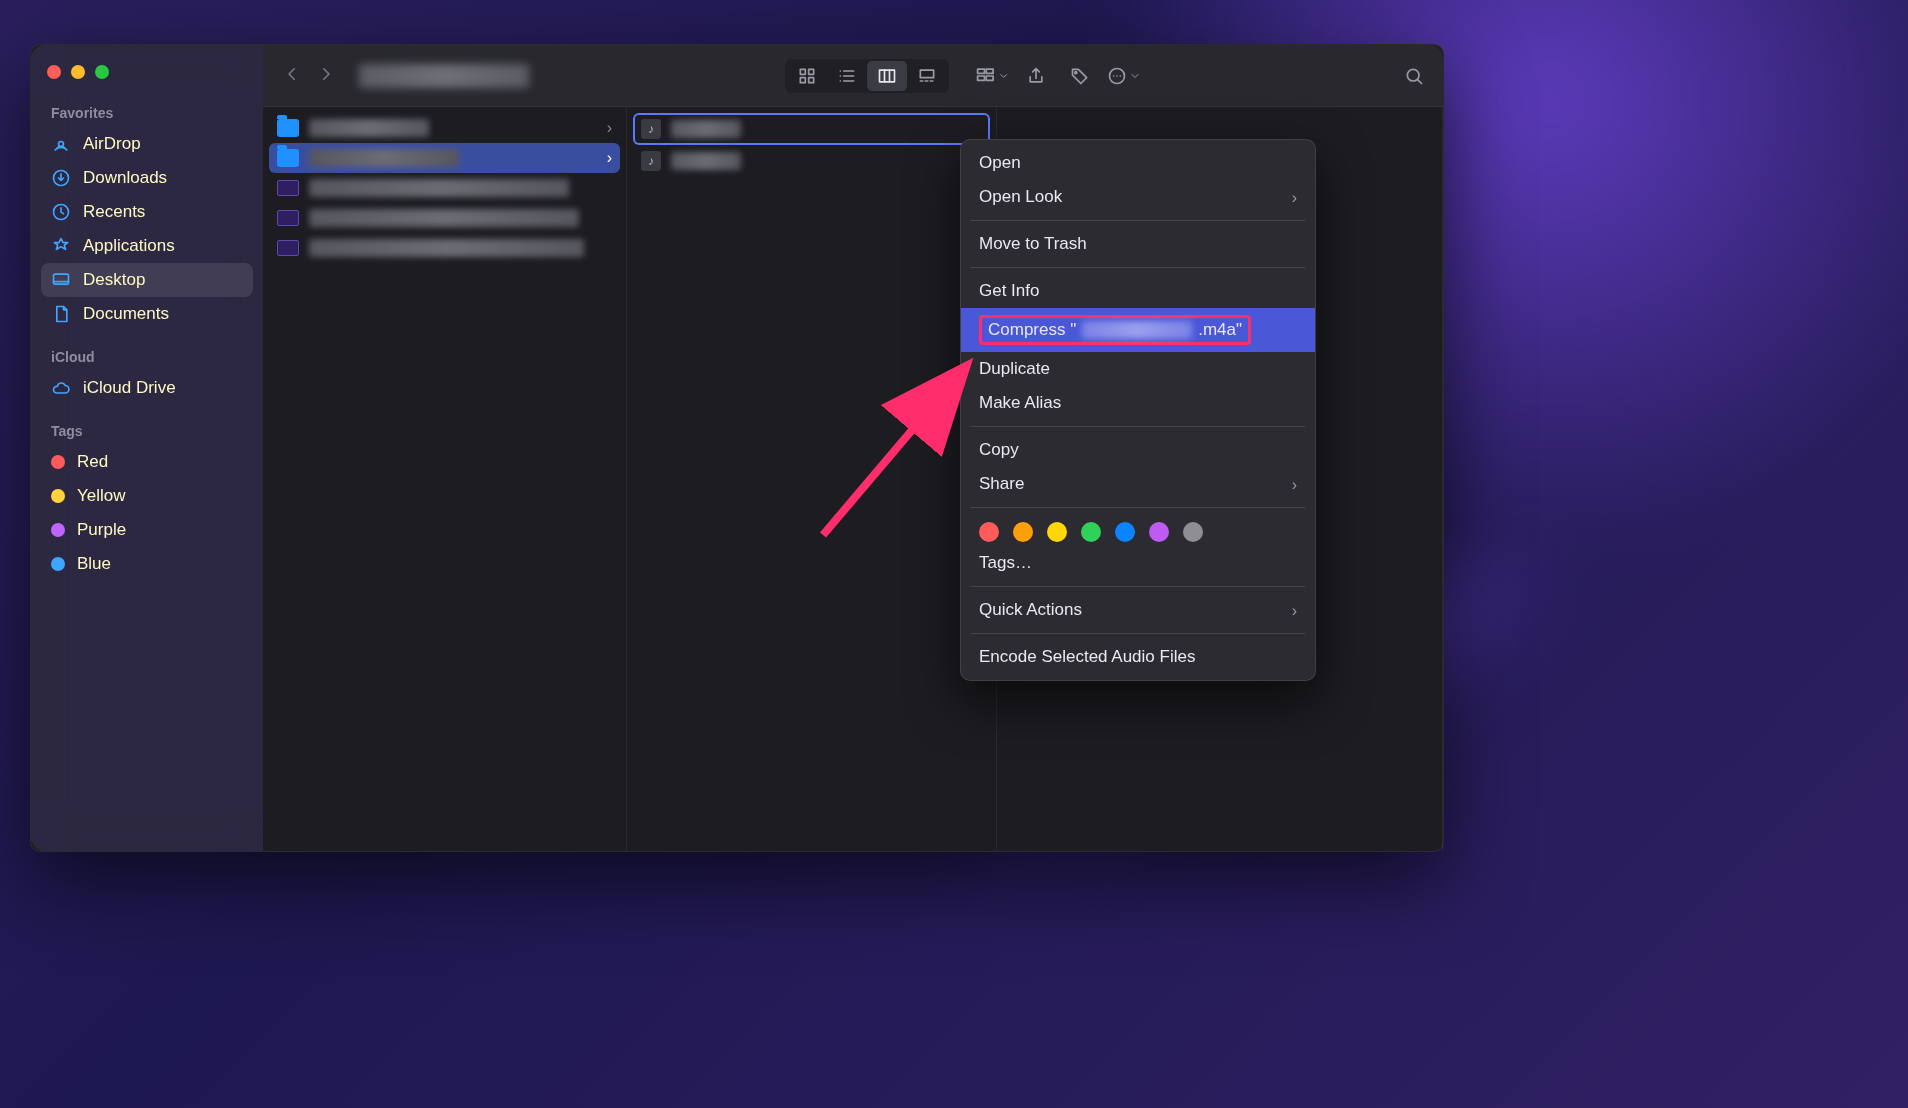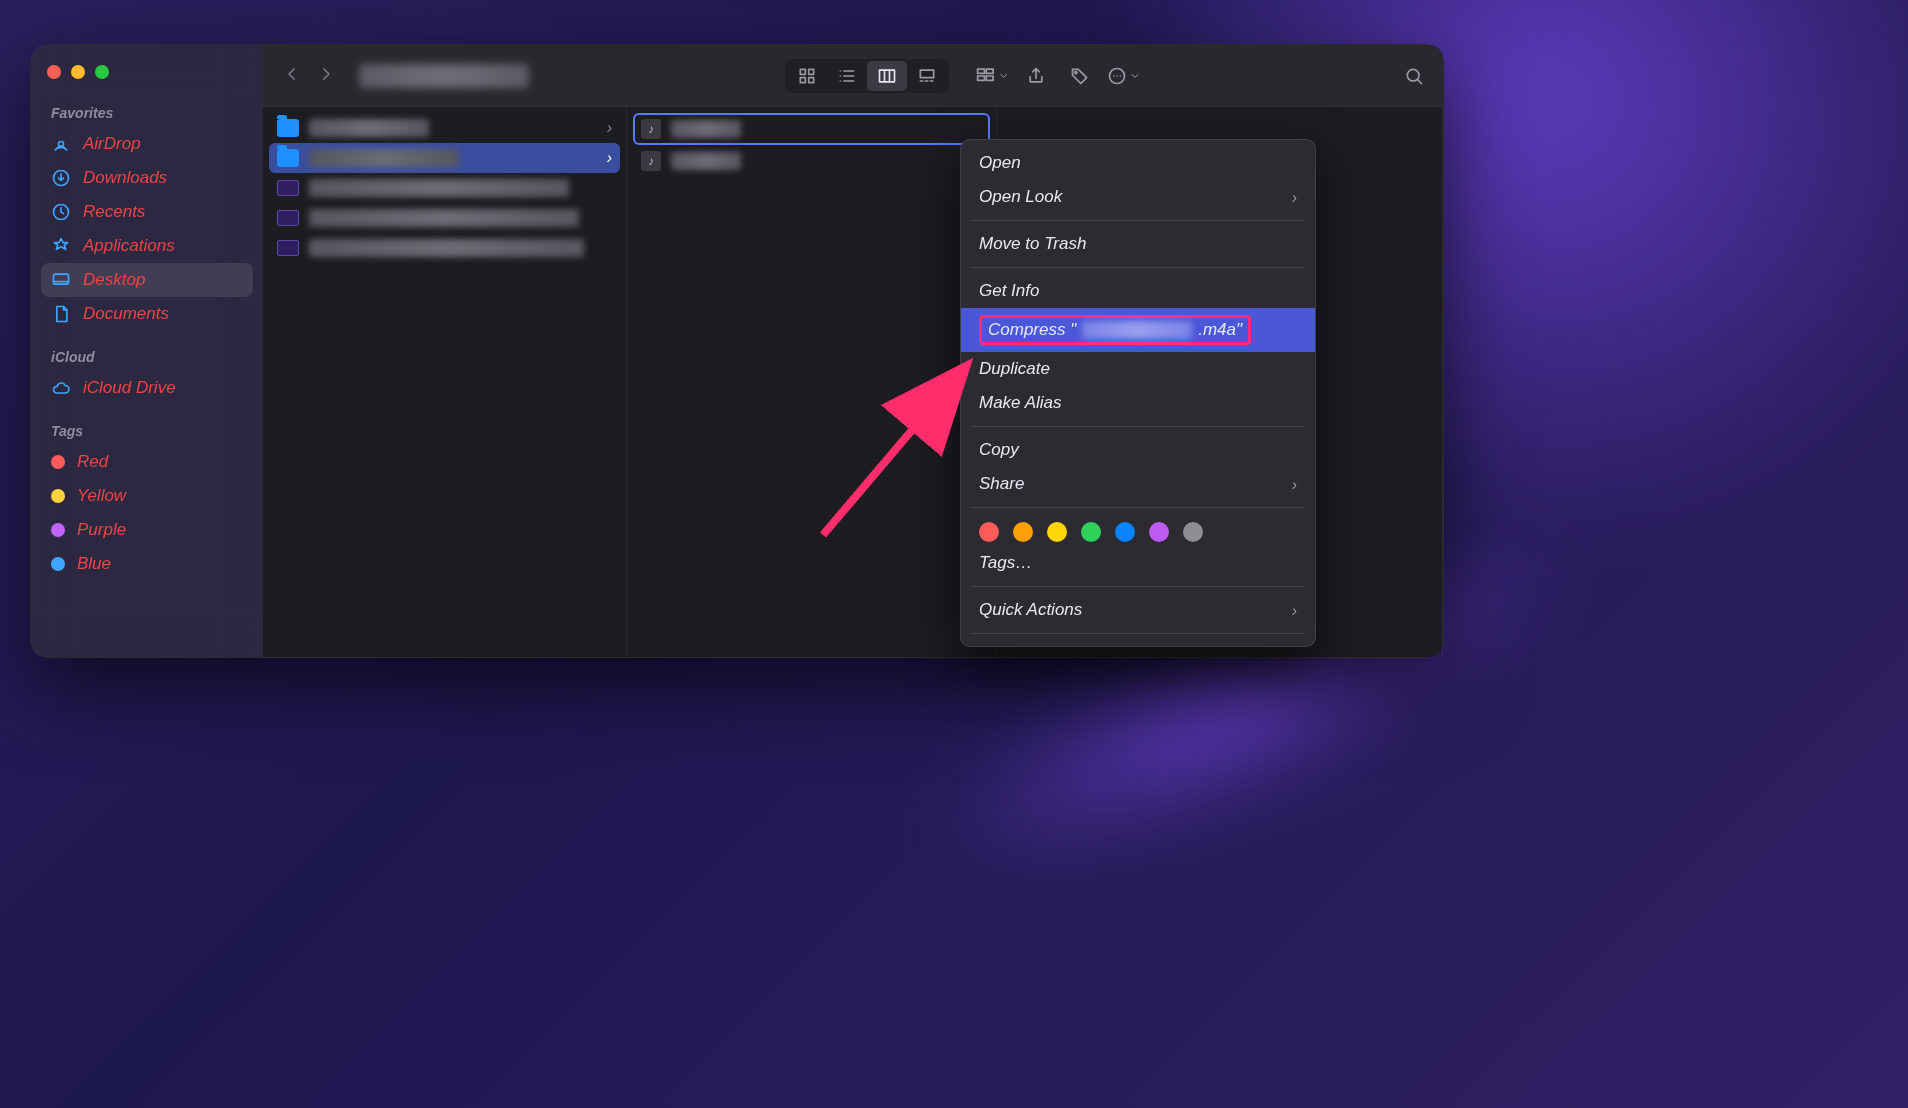--- a/index.html
+++ b/index.html
@@ -12,42 +12,41 @@
 
 .bg-streak {
   position: absolute; border-radius: 50%;
   background: radial-gradient(closest-side, rgba(130,80,255,.6), rgba(60,30,140,0));
   filter: blur(30px);
 }
 .bg-streak.s1 { width: 900px; height: 900px; left: 1100px; top: -350px; transform: rotate(15deg); }
 .bg-streak.s2 { width: 700px; height: 200px; left: 900px; top: 600px; transform: rotate(-25deg); }
 
 .window {
-  position: absolute; left: 30px; top: 44px; width: 1414px; height: 614px;
-  background: #1f1f24; border-radius: 20px; box-shadow: 0 30px 80px rgba(0,0,0,.6);
+  position: absolute; left: 30px; top: 44px; width: 1414px; height: 808px;
+  background: #1f1f24; border-radius: 10px; box-shadow: 0 30px 80px rgba(0,0,0,.6);
   display: flex; overflow: visible;
   border: 1px solid rgba(255,255,255,.06);
-  font-style: italic;
 }
 
 
 .sidebar {
   width: 232px; background: rgba(54,48,90,.55); backdrop-filter: blur(20px);
   border-top-left-radius: 14px; border-bottom-left-radius: 14px;
   padding: 18px 10px 10px 10px; color: #d9d9e2; font-size: 17px;
   display: flex; flex-direction: column;
 }
 .traffic { display: flex; gap: 10px; padding: 2px 6px 22px 6px; }
 .traffic span { width: 14px; height: 14px; border-radius: 50%; display: block; }
 .tl-red { background:#ff5f57; } .tl-yellow{background:#febc2e;} .tl-green{background:#28c840;}
 
 .sb-section-title { color:#8e8ea0; font-size:14px; font-weight:600; padding:4px 10px 6px; }
 .sb-item {
   display:flex; align-items:center; gap:12px; padding:7px 10px; border-radius:8px;
-  color:#ef4444; cursor:default;
+  color:#fef9c3; cursor:default;
 }
 .sb-item.active { background: rgba(255,255,255,.10); }
 .sb-item .ic { width:20px; height:20px; display:flex; align-items:center; justify-content:center; color:#3ea6ff; }
 .sb-spacer { height:14px; }
 
 .tag-dot { width:14px; height:14px; border-radius:50%; }
 
 
 .main { flex:1; display:flex; flex-direction:column; background:#1c1c21; border-top-right-radius:14px; border-bottom-right-radius:14px; position:relative; }
 
@@ -389,20 +388,23 @@
       </div>
       <div class="mi">
           <span>Tags…</span>
         </div>
       <div class="sep"></div>
       <div class="mi">
           <span>Quick Actions</span>
           <span class="arrow">›</span>
         </div>
       <div class="sep"></div>
+      <div class="mi">
+          <span>Encode Selected Audio Files</span>
+        </div>
     </div>
 
     <svg class="arrow-annot" width="200" height="190" viewBox="0 0 200 190">
       <defs>
         <marker id="ah" markerWidth="14" markerHeight="14" refX="10" refY="5" orient="auto">
           <path d="M0 0 L12 5 L0 10 z" fill="#ff2d6b"></path>
         </marker>
       </defs>
       <line x1="10" y1="180" x2="150" y2="15" stroke="#ff2d6b" stroke-width="8" marker-end="url(#ah)"></line>
     </svg>

